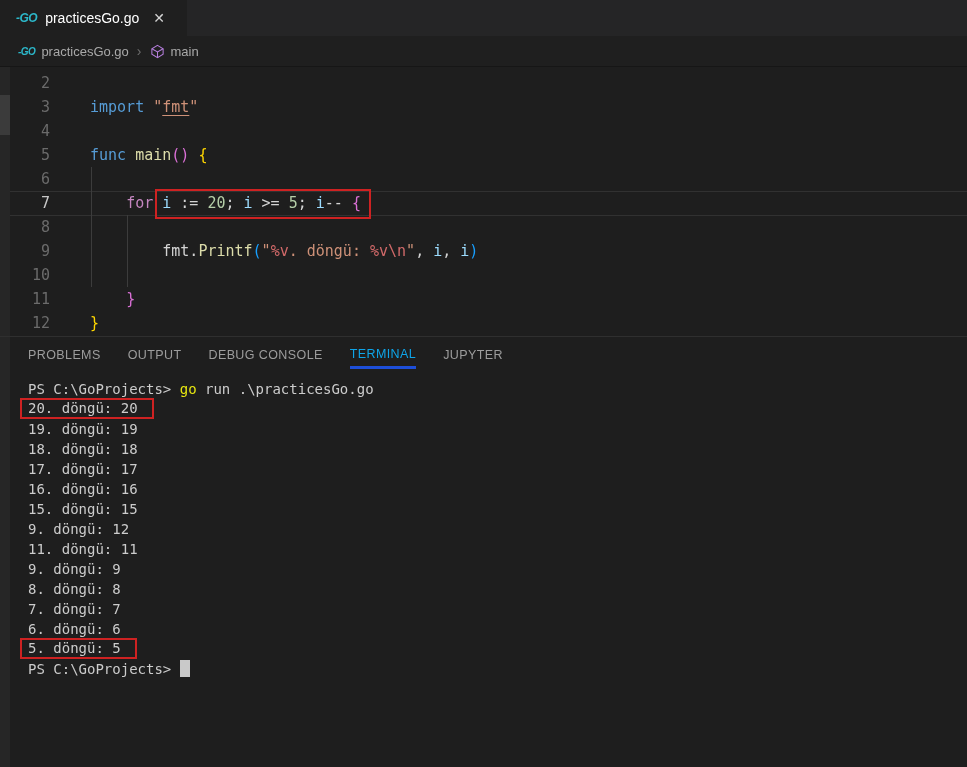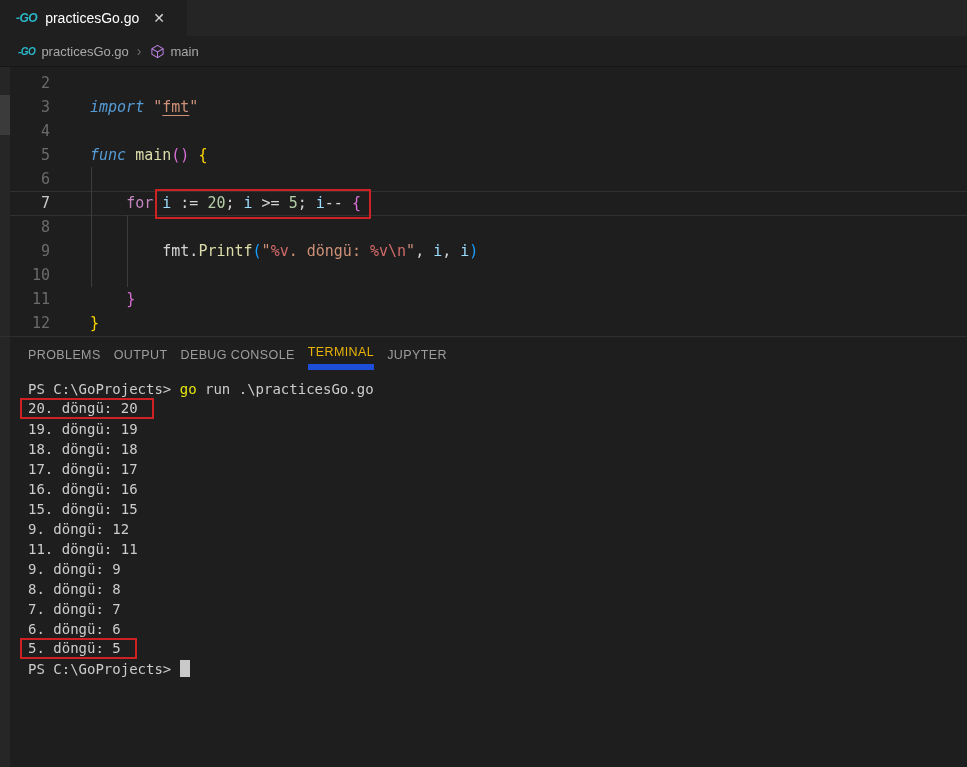--- a/index.html
+++ b/index.html
@@ -32,39 +32,39 @@
   .code-lines{margin-top:-20px;position:relative;z-index:2;}
   .code-row{position:relative;height:24px;line-height:24px;white-space:pre;}
   .gutter{position:absolute;left:0;top:0;width:40px;text-align:right;color:#6b6b6b;}
   .code-row.active .gutter{color:#c8c8c8;}
   .code-text{position:absolute;left:80px;top:0;}
   .guide{position:absolute;width:1px;background:#3c3c3c;z-index:1;}
   .active-line{position:absolute;left:0;width:957px;height:23px;border-top:1px solid #313131;
                border-bottom:1px solid #313131;z-index:0;}
   .ed-redbox{position:absolute;border:2px solid var(--annotation-red,#ce2222);z-index:5;pointer-events:none;}
 
-  .tk-kw{color:var(--keyword-blue,#569cd6);font-style:italic;}
+  .tk-kw{color:var(--keyword-blue,#569cd6);}
   .tk-ctrl{color:var(--control-purple,#c586c0);}
   .tk-fn{color:var(--function-yellow,#dcdcaa);}
   .tk-str{color:var(--string-orange,#ce9178);}
   .tk-stru{color:var(--string-orange,#ce9178);text-decoration:underline;text-underline-offset:3px;}
   .tk-num{color:var(--number-green,#b5cea8);}
   .tk-var{color:var(--variable-blue,#9cdcfe);}
   .tk-plain{color:#d4d4d4;}
   .tk-fmt{color:var(--format-red,#d16969);}
   .tk-b1{color:var(--bracket-gold,#ffd700);}
   .tk-b2{color:var(--bracket-pink,#da70d6);}
   .tk-b3{color:var(--bracket-blue,#179fff);}
 
   
   .panel-tabs{position:absolute;left:0;top:336px;width:967px;height:42px;border-top:1px solid #2f2f2f;
-              display:flex;gap:13px;padding-left:28px;box-sizing:border-box;align-items:center;}
+              display:flex;gap:27px;padding-left:28px;box-sizing:border-box;align-items:center;}
   .ptab{color:#9d9d9d;font-size:12.5px;letter-spacing:.4px;cursor:pointer;padding-bottom:5px;
         border-bottom:1px solid transparent;}
-  .ptab.active{color:#eab308;border-bottom:6px solid #1d4ed8;}
+  .ptab.active{color:#0ea5e9;border-bottom:3px solid #1d4ed8;}
 
   .terminal{position:absolute;left:0;top:379px;width:773px;height:388px;padding-left:28px;
             box-sizing:border-box;font-family:"DejaVu Sans Mono","Liberation Mono",monospace;
             font-size:14px;color:#cccccc;}
   .tline{height:20px;line-height:20px;white-space:pre;}
   .t-cmd{color:var(--terminal-yellow,#e5e510);}
   .red-box{display:inline-block;border:2px solid var(--annotation-red,#ce2222);line-height:17px;
            padding:0 14px 0 6px;margin:-1px 12px -1px -8px;vertical-align:top;}
   .cursor{display:inline-block;width:10px;height:17px;background:#c9c9c9;vertical-align:text-bottom;}
 </style>

